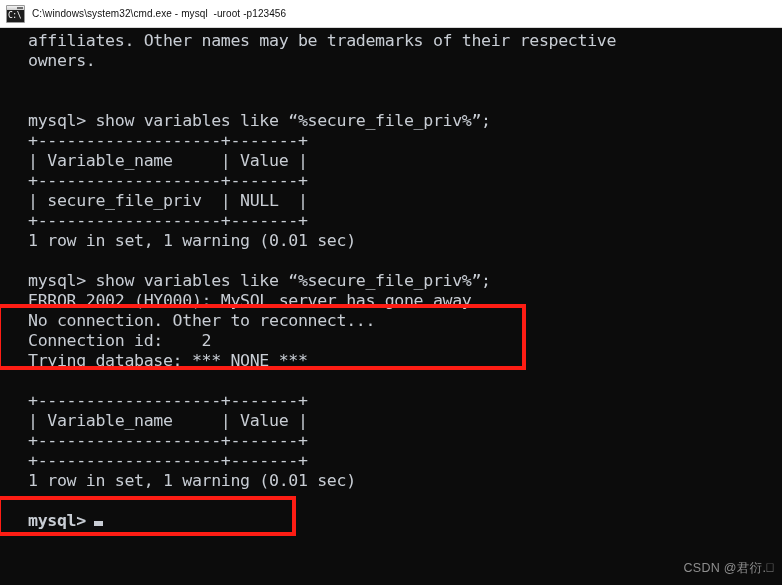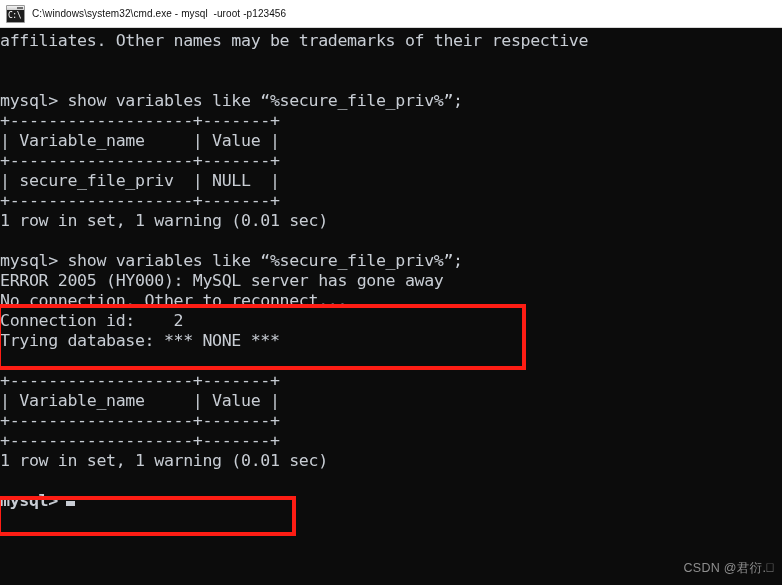--- a/index.html
+++ b/index.html
@@ -89,21 +89,22 @@
     width: 782px;
   }
   .cline {
     font-family: "DejaVu Sans Mono", "Liberation Mono", monospace;
     font-size: 16.6px;
     line-height: 20px;
     height: 20px;
     color: #c8cdd4;
     white-space: pre;
     letter-spacing: -0.35px;
-    padding-left: 0px;
+    padding-left: 12px;
+    margin-left: 16px;
   }
 
   
   .cursor-line {
     position: relative;
     font-weight: bold;
   }
   .cursor-block {
     display: inline-block;
     width: 9px;
@@ -155,32 +156,33 @@
       <div class="bar"></div>
       <div class="glyph">C:\</div>
     </div>
     <div id="title-text">C:\windows\system32\cmd.exe - mysql  -uroot -p123456</div>
   </div>
 
   <div id="console">
 
     <div id="console-lines">
       <div class="cline">affiliates. Other names may be trademarks of their respective</div>
+      <div class="cline">owners.</div>
       <div class="cline"></div>
       <div class="cline"></div>
       <div class="cline">mysql&gt; show variables like “%secure_file_priv%”;</div>
       <div class="cline">+-------------------+-------+</div>
       <div class="cline">| Variable_name     | Value |</div>
       <div class="cline">+-------------------+-------+</div>
       <div class="cline">| secure_file_priv  | NULL  |</div>
       <div class="cline">+-------------------+-------+</div>
       <div class="cline">1 row in set, 1 warning (0.01 sec)</div>
       <div class="cline"></div>
       <div class="cline">mysql&gt; show variables like “%secure_file_priv%”;</div>
-      <div class="cline">ERROR 2005 (HY000): MySQL server has gone away</div>
+      <div class="cline">ERROR 2002 (HY000): MySQL server has gone away</div>
       <div class="cline">No connection. Other to reconnect...</div>
       <div class="cline">Connection id:    2</div>
       <div class="cline">Trying database: *** NONE ***</div>
       <div class="cline"></div>
       <div class="cline">+-------------------+-------+</div>
       <div class="cline">| Variable_name     | Value |</div>
       <div class="cline">+-------------------+-------+</div>
       <div class="cline">+-------------------+-------+</div>
       <div class="cline">1 row in set, 1 warning (0.01 sec)</div>
       <div class="cline"></div>

